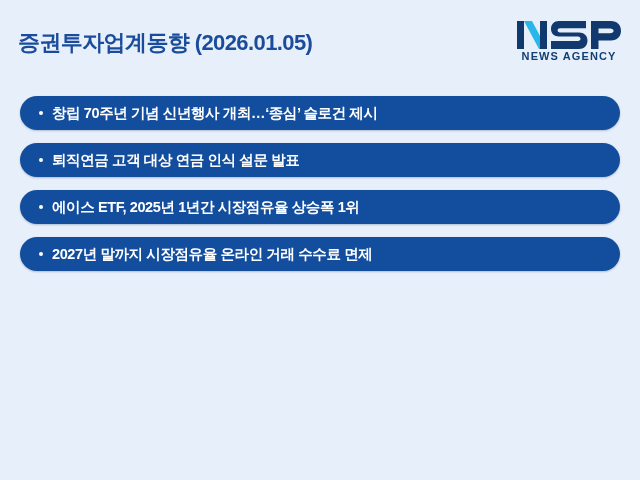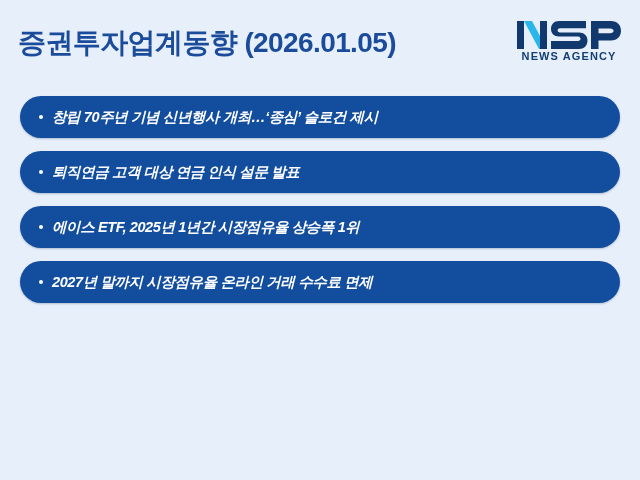--- a/index.html
+++ b/index.html
@@ -27,21 +27,21 @@
     position: absolute;
     left: 0;
     top: 0;
     width: 640px;
     height: 88px;
   }
   .page-title {
     position: absolute;
     left: 18px;
     top: 28px;
-    font-size: 28px;
+    font-size: 22px;
     font-weight: bold;
     color: #1a4c9b;
     letter-spacing: -0.6px;
     white-space: nowrap;
     line-height: 30px;
   }
 
   
   .logo {
     position: absolute;
@@ -73,28 +73,27 @@
   
   .bullets {
     position: absolute;
     left: 20px;
     top: 96px;
     width: 600px;
   }
   .bullet-row {
     position: relative;
     width: 600px;
-    height: 42px;
+    height: 34px;
     margin-bottom: 13px;
     background: #134e9e;
     border-radius: 23px;
     box-shadow: 0 1px 2px rgba(16,48,96,0.25);
     display: flex;
     align-items: center;
-    font-style: italic;
   }
   .bullet-dot {
     display: inline-block;
     width: 4px;
     height: 4px;
     min-width: 4px;
     border-radius: 50%;
     background: #ffffff;
     margin-left: 19px;
     margin-right: 9px;

